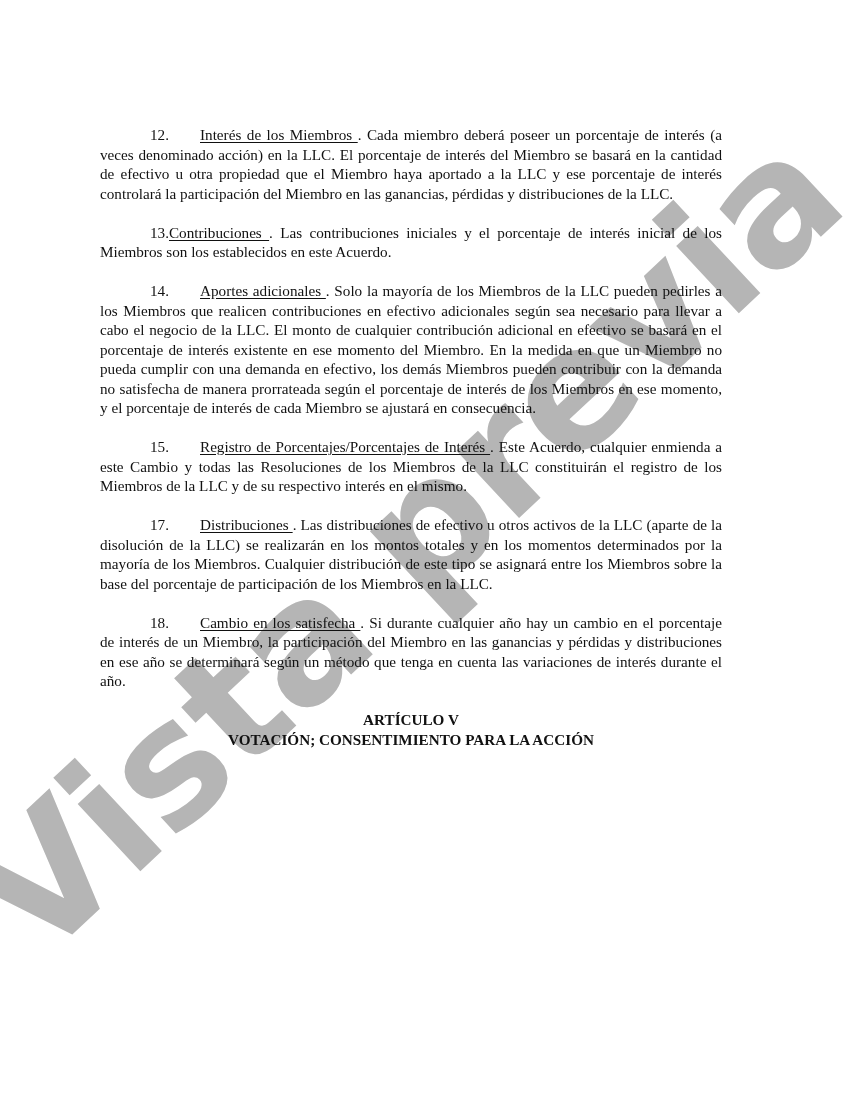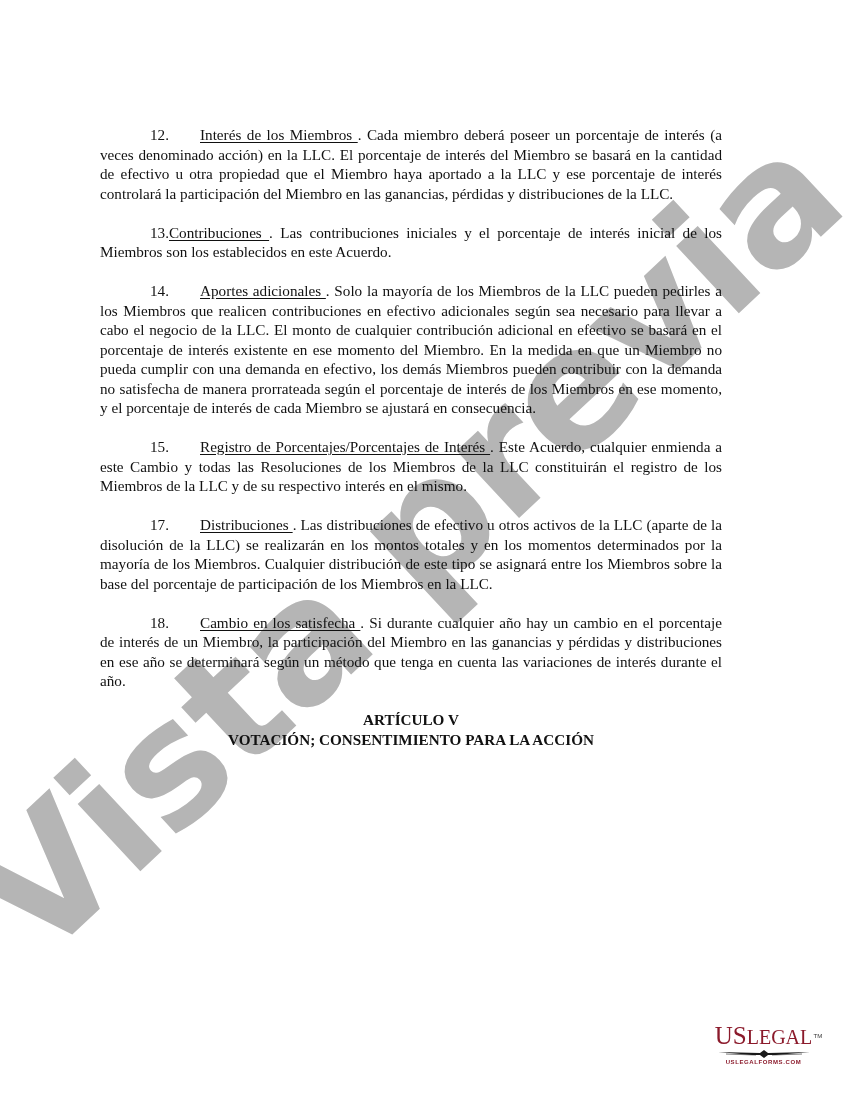--- a/index.html
+++ b/index.html
@@ -142,25 +142,14 @@
     <p class="para"><span class="num">18.</span><span class="title">Cambio en los satisfecha </span><span>. Si durante cualquier año hay un cambio en el porcentaje de interés de un Miembro, la participación del Miembro en las ganancias y pérdidas y distribuciones en ese año se determinará según un método que tenga en cuenta las variaciones de interés durante el año.</span></p>
 
     <div class="article">
       <div>ARTÍCULO V</div>
       <div>VOTACIÓN; CONSENTIMIENTO PARA LA ACCIÓN</div>
     </div>
 
 
   </div>
 
-  <div class="logo">
-    <div class="logo-main">
-      <span>US</span><span class="small-caps">LEGAL</span>
-      <span class="logo-tm">TM</span>
-    </div>
-    <svg class="logo-wings" viewBox="0 0 96 8">
-      <path d="M2 2 L44 3 L48 0 L52 3 L94 2 L60 5 L52 5 L48 8 L44 5 L36 5 Z" fill="#1a1a1a"></path>
-      <path d="M10 4 L40 5 M56 5 L86 4" stroke="#1a1a1a" stroke-width="0.6"></path>
-    </svg>
-    <div class="logo-url">USLEGALFORMS.COM</div>
-  </div>
 
 </div>
 
 </body></html>

